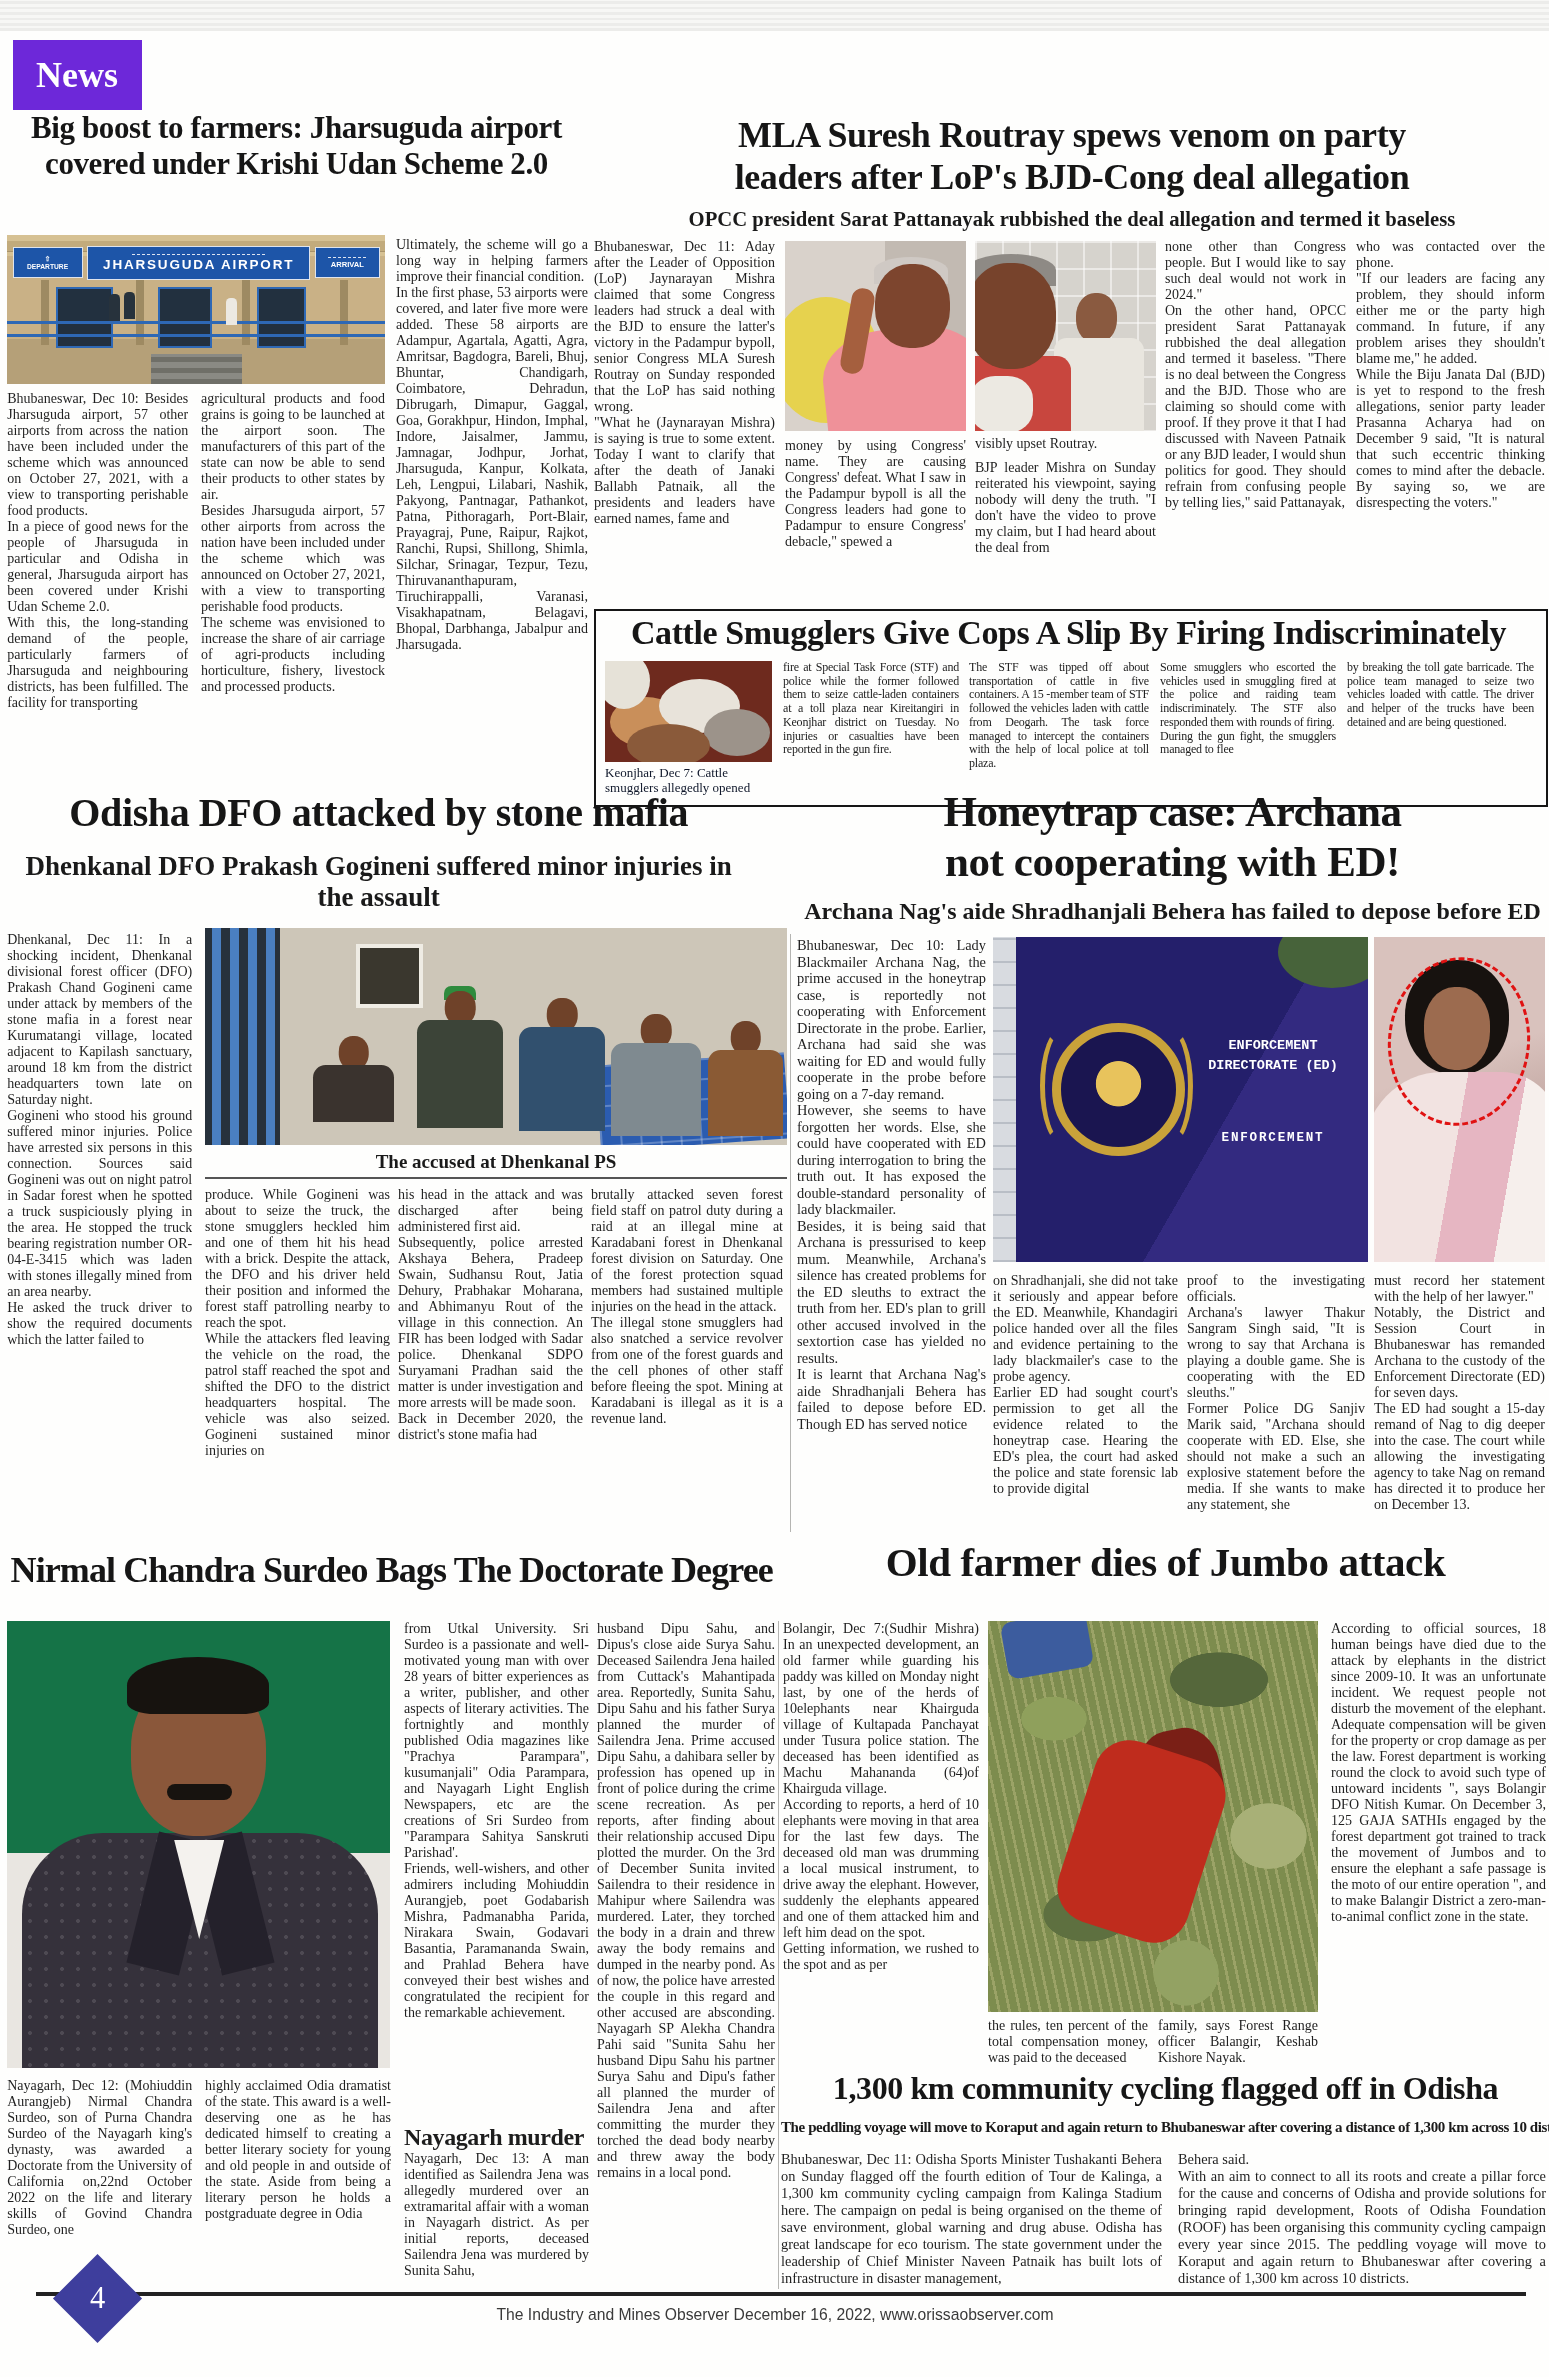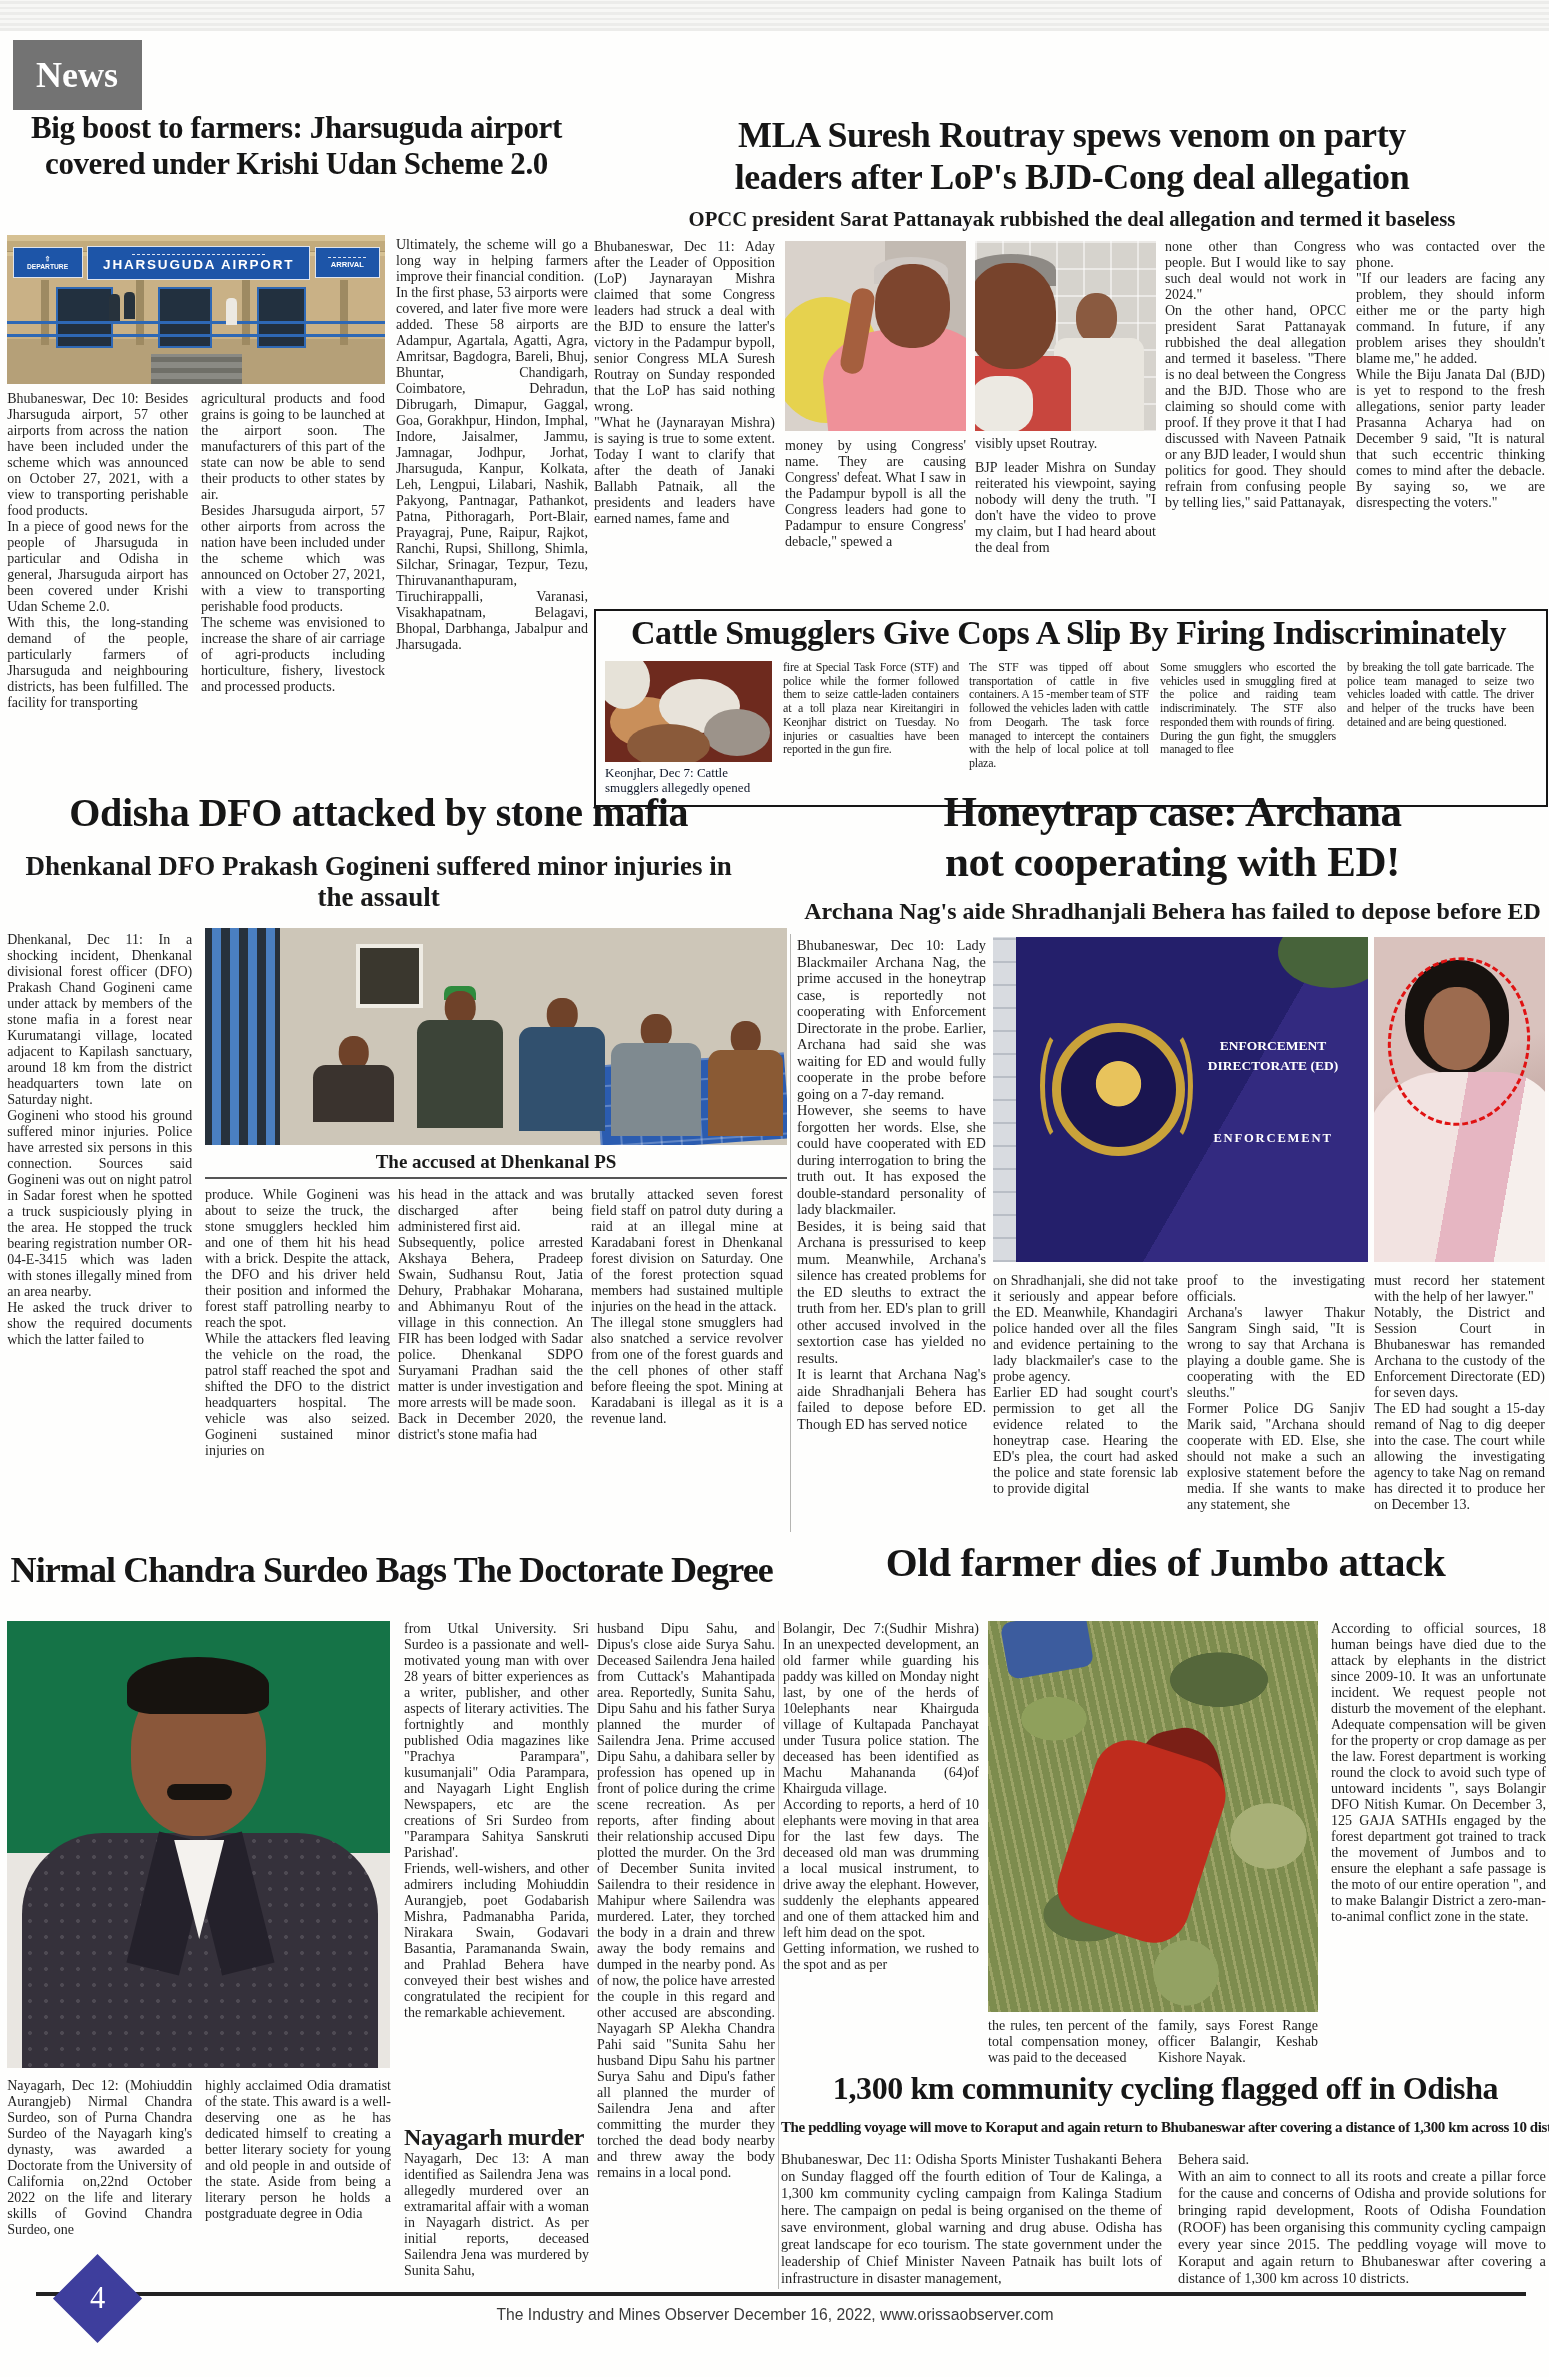--- a/index.html
+++ b/index.html
@@ -1,20 +1,20 @@
 <!DOCTYPE html>
 <html style="font-size:14.4px"><head>
 <meta charset="utf-8">
 <style>
   html,body{margin:0;padding:0;background:#ffffff;}
   .page{position:relative;width:1550px;height:2377px;background:#fefefd;overflow:hidden;
         font-family:"Liberation Serif",serif;color:#1d1d1d;}
   .abs{position:absolute;}
   .topband{left:0;top:0;width:1550px;height:30.5px;background:repeating-linear-gradient(0deg,#ececea 0 2.7px,#f7f7f5 2.7px 5.4px);}
-  .kicker{background:#737373;color:#fff;display:flex;align-items:center;justify-content:center;
+  .kicker{background:#6d28d9;color:#fff;display:flex;align-items:center;justify-content:center;
           font-weight:bold;font-size:36px;}
   .hl{font-weight:bold;color:#161616;text-align:center;line-height:1.16;white-space:pre-line;letter-spacing:-0.4px;}
   .subhl{font-weight:bold;color:#1a1a1a;text-align:center;line-height:1.15;}
   .bodytext{font-size:14px;line-height:16px;text-align:justify;white-space:pre-line;overflow:hidden;color:#1f1f1f;}
   .capt{font-size:13px;line-height:15.3px;color:#0f172a;}
   .vrule{width:0.9px;background:#b5b5b2;}
   .hrule{background:#555;}
   .photo{overflow:hidden;}
   
   .ap{background:linear-gradient(#d6c193 0 14%,#c9b186 14% 70%,#b5a078 70% 100%);}
@@ -64,21 +64,21 @@
   .dk-tor{position:absolute;left:0;top:29px;width:100%;height:57px;border-radius:12.6px 12.6px 0 0;}
   .dk-cap{position:absolute;left:50%;transform:translateX(-50%);top:-5.4px;width:32px;height:14.4px;background:#2e8b3d;border-radius:7.2px 7.2px 0 0;}
   
   .ed{background:linear-gradient(120deg,#241f6b 0 60%,#332a80 60% 100%);}
   .ed-pillar{position:absolute;left:0;top:0;width:23px;height:100%;background:#d8dbe0;
              background-image:repeating-linear-gradient(0deg,#b9bec6 0 1.8px,transparent 1.8px 23px);}
   .ed-tree{position:absolute;right:-18px;top:-21.5px;width:108px;height:72px;background:#47633a;border-radius:50%;}
   .ed-emblem{position:absolute;left:59px;top:86px;width:115px;height:115px;border-radius:50%;
              border:9px solid #c9a23a;background:radial-gradient(circle at 50% 45%,#e8c35c 0 26%,#1a1550 27% 100%);}
   .ed-laurel{position:absolute;width:36px;height:108px;border:5.4px solid transparent;border-left:5.4px solid #c9a23a;border-radius:50%;}
-  .ed-txt{position:absolute;color:#fff;font-family:Liberation Serif, serif;font-weight:bold;text-align:center;}
+  .ed-txt{position:absolute;color:#fff;font-family:Liberation Mono, monospace;font-weight:bold;text-align:center;}
   
   .wm{background:linear-gradient(160deg,#d9c2bd 0 40%,#9b7a74 100%);}
   .wm-hair{position:absolute;left:30.5px;top:23px;width:104px;height:115px;background:#17120f;border-radius:48%;}
   .wm-face{position:absolute;left:50px;top:50px;width:66px;height:83px;background:#9c6b4f;border-radius:46%;}
   .wm-dupa{position:absolute;left:-10.8px;top:135px;width:198px;height:207px;background:linear-gradient(100deg,#f2e3e1 0 45%,#e6b6c2 45% 70%,#f6efec 70% 100%);border-radius:40% 30% 0 0;}
   .wm-circ{position:absolute;left:14.4px;top:20px;width:136px;height:163px;border:3.6px dashed #e01212;border-radius:50%;transform:rotate(6deg);}
   
   .nm{background:linear-gradient(#157347 0 52%,#e9e6e1 52% 100%);}
   .nm-head{position:absolute;left:124px;top:52px;width:135px;height:163px;background:#8a573a;border-radius:46%;}
   .nm-hair{position:absolute;left:120px;top:36px;width:142px;height:57px;background:#17130f;border-radius:50% 50% 20% 20%;}

